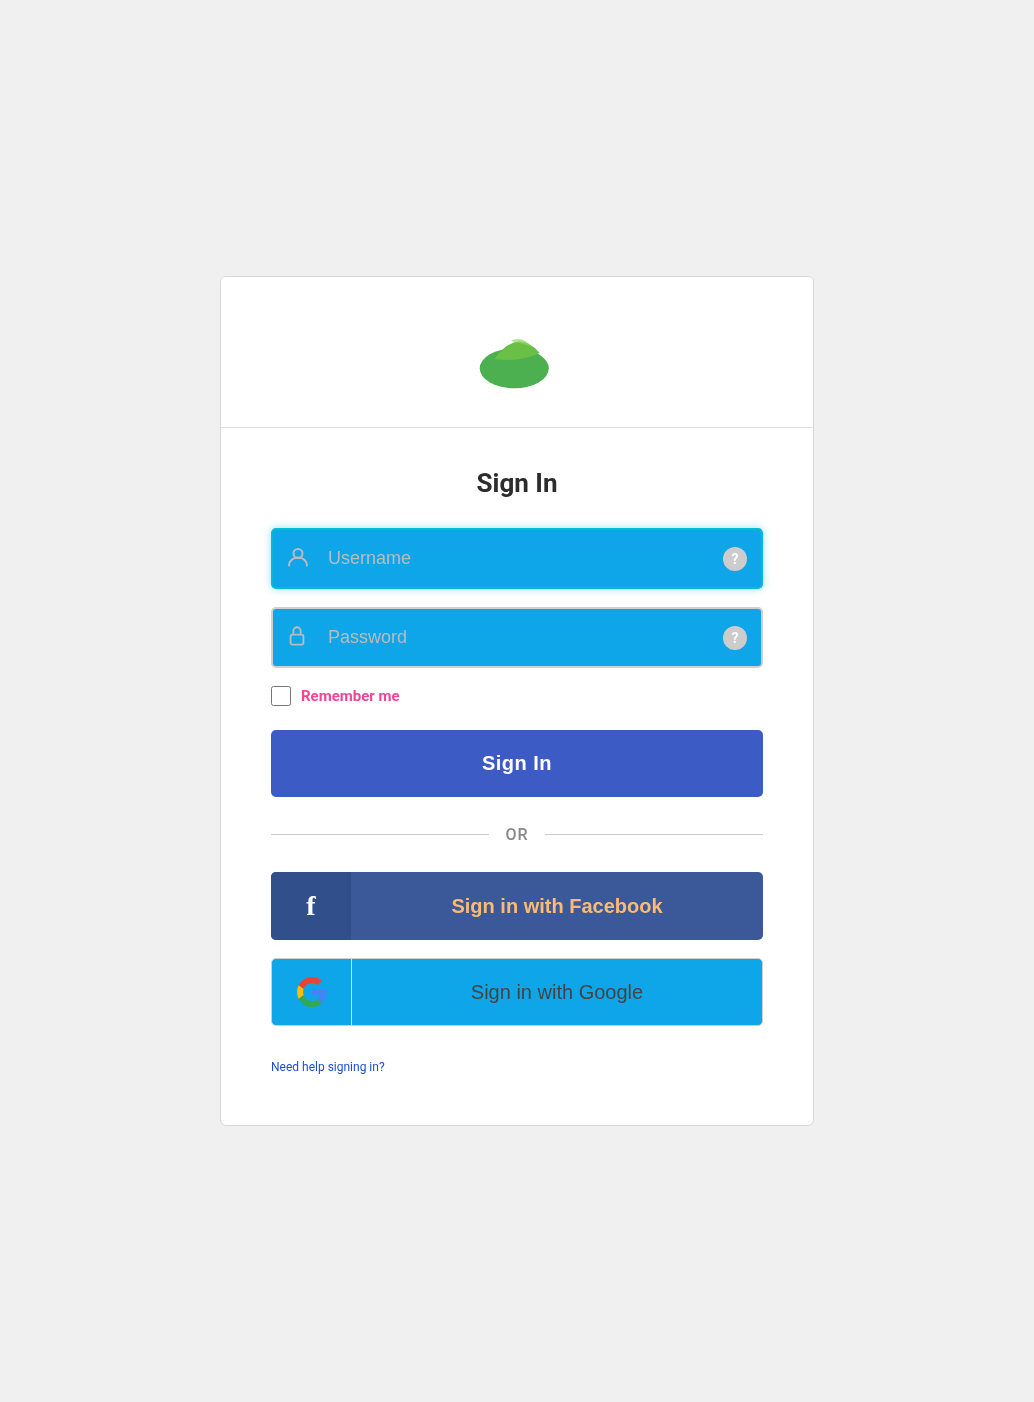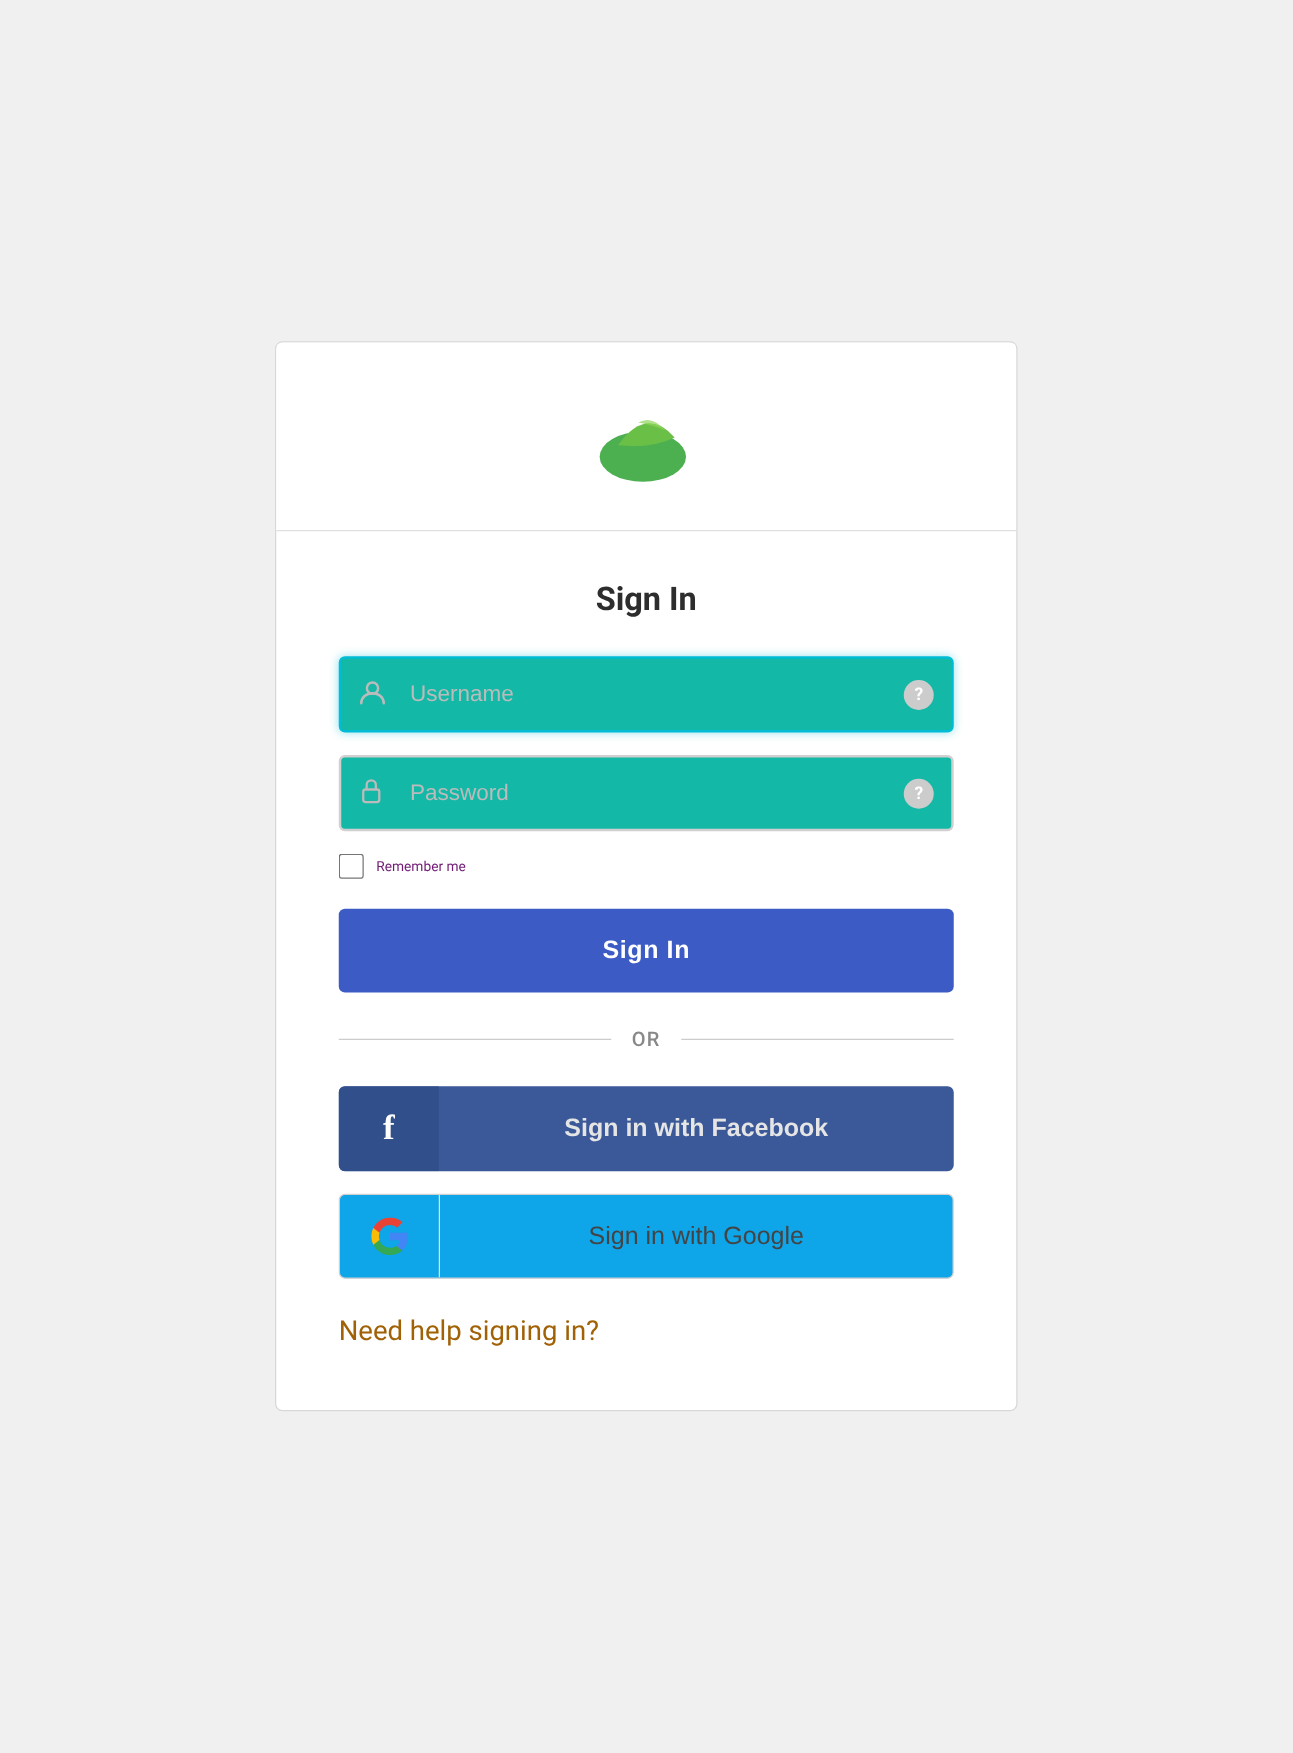--- a/index.html
+++ b/index.html
@@ -65,21 +65,21 @@
     }
 
     .input-field {
       width: 100%;
       padding: 18px 50px 18px 55px;
       font-size: 18px;
       border: 2px solid #d0d0d0;
       border-radius: 5px;
       outline: none;
       color: #333;
-      background: #14b8a6;
+      background: #0ea5e9;
     }
 
     .input-field.focused {
       border-color: #00bcd4;
       box-shadow: 0 0 8px rgba(0, 188, 212, 0.4);
     }
 
     .input-field::placeholder {
       color: #bbb;
     }
@@ -124,23 +124,24 @@
 
     .remember-me input[type="checkbox"] {
       width: 20px;
       height: 20px;
       cursor: pointer;
       border: 2px solid #ccc;
       accent-color: #3b5998;
     }
 
     .remember-me label {
-      font-size: 11px;
-      color: #701a75;
-      cursor: pointer;
+      font-size: 15px;
+      color: #ec4899;
+      cursor: pointer;
+      font-weight: bold;
     }
 
     .btn-sign-in {
       width: 100%;
       padding: 22px;
       background: #3d5bc4;
       color: #fff;
       border: none;
       border-radius: 5px;
       font-size: 20px;
@@ -198,21 +199,21 @@
       font-size: 28px;
       font-weight: 700;
       font-family: Georgia, serif;
     }
 
     .btn-facebook-text {
       flex: 1;
       display: flex;
       align-items: center;
       justify-content: center;
-      color: #e5e5e5;
+      color: #fdba74;
       font-size: 20px;
       font-weight: 600;
       padding: 18px;
     }
 
     .btn-google {
       width: 100%;
       display: flex;
       align-items: stretch;
       border: 1px solid #d0d0d0;
@@ -238,22 +239,22 @@
       display: flex;
       align-items: center;
       justify-content: center;
       color: #444;
       font-size: 20px;
       font-weight: 500;
       padding: 18px;
     }
 
     .help-link {
-      font-size: 22px;
-      color: #a16207;
+      font-size: 12px;
+      color: #1d4ed8;
       text-decoration: none;
       cursor: pointer;
     }
 
     
     .google-g {
       width: 30px;
       height: 30px;
     }
   </style>

